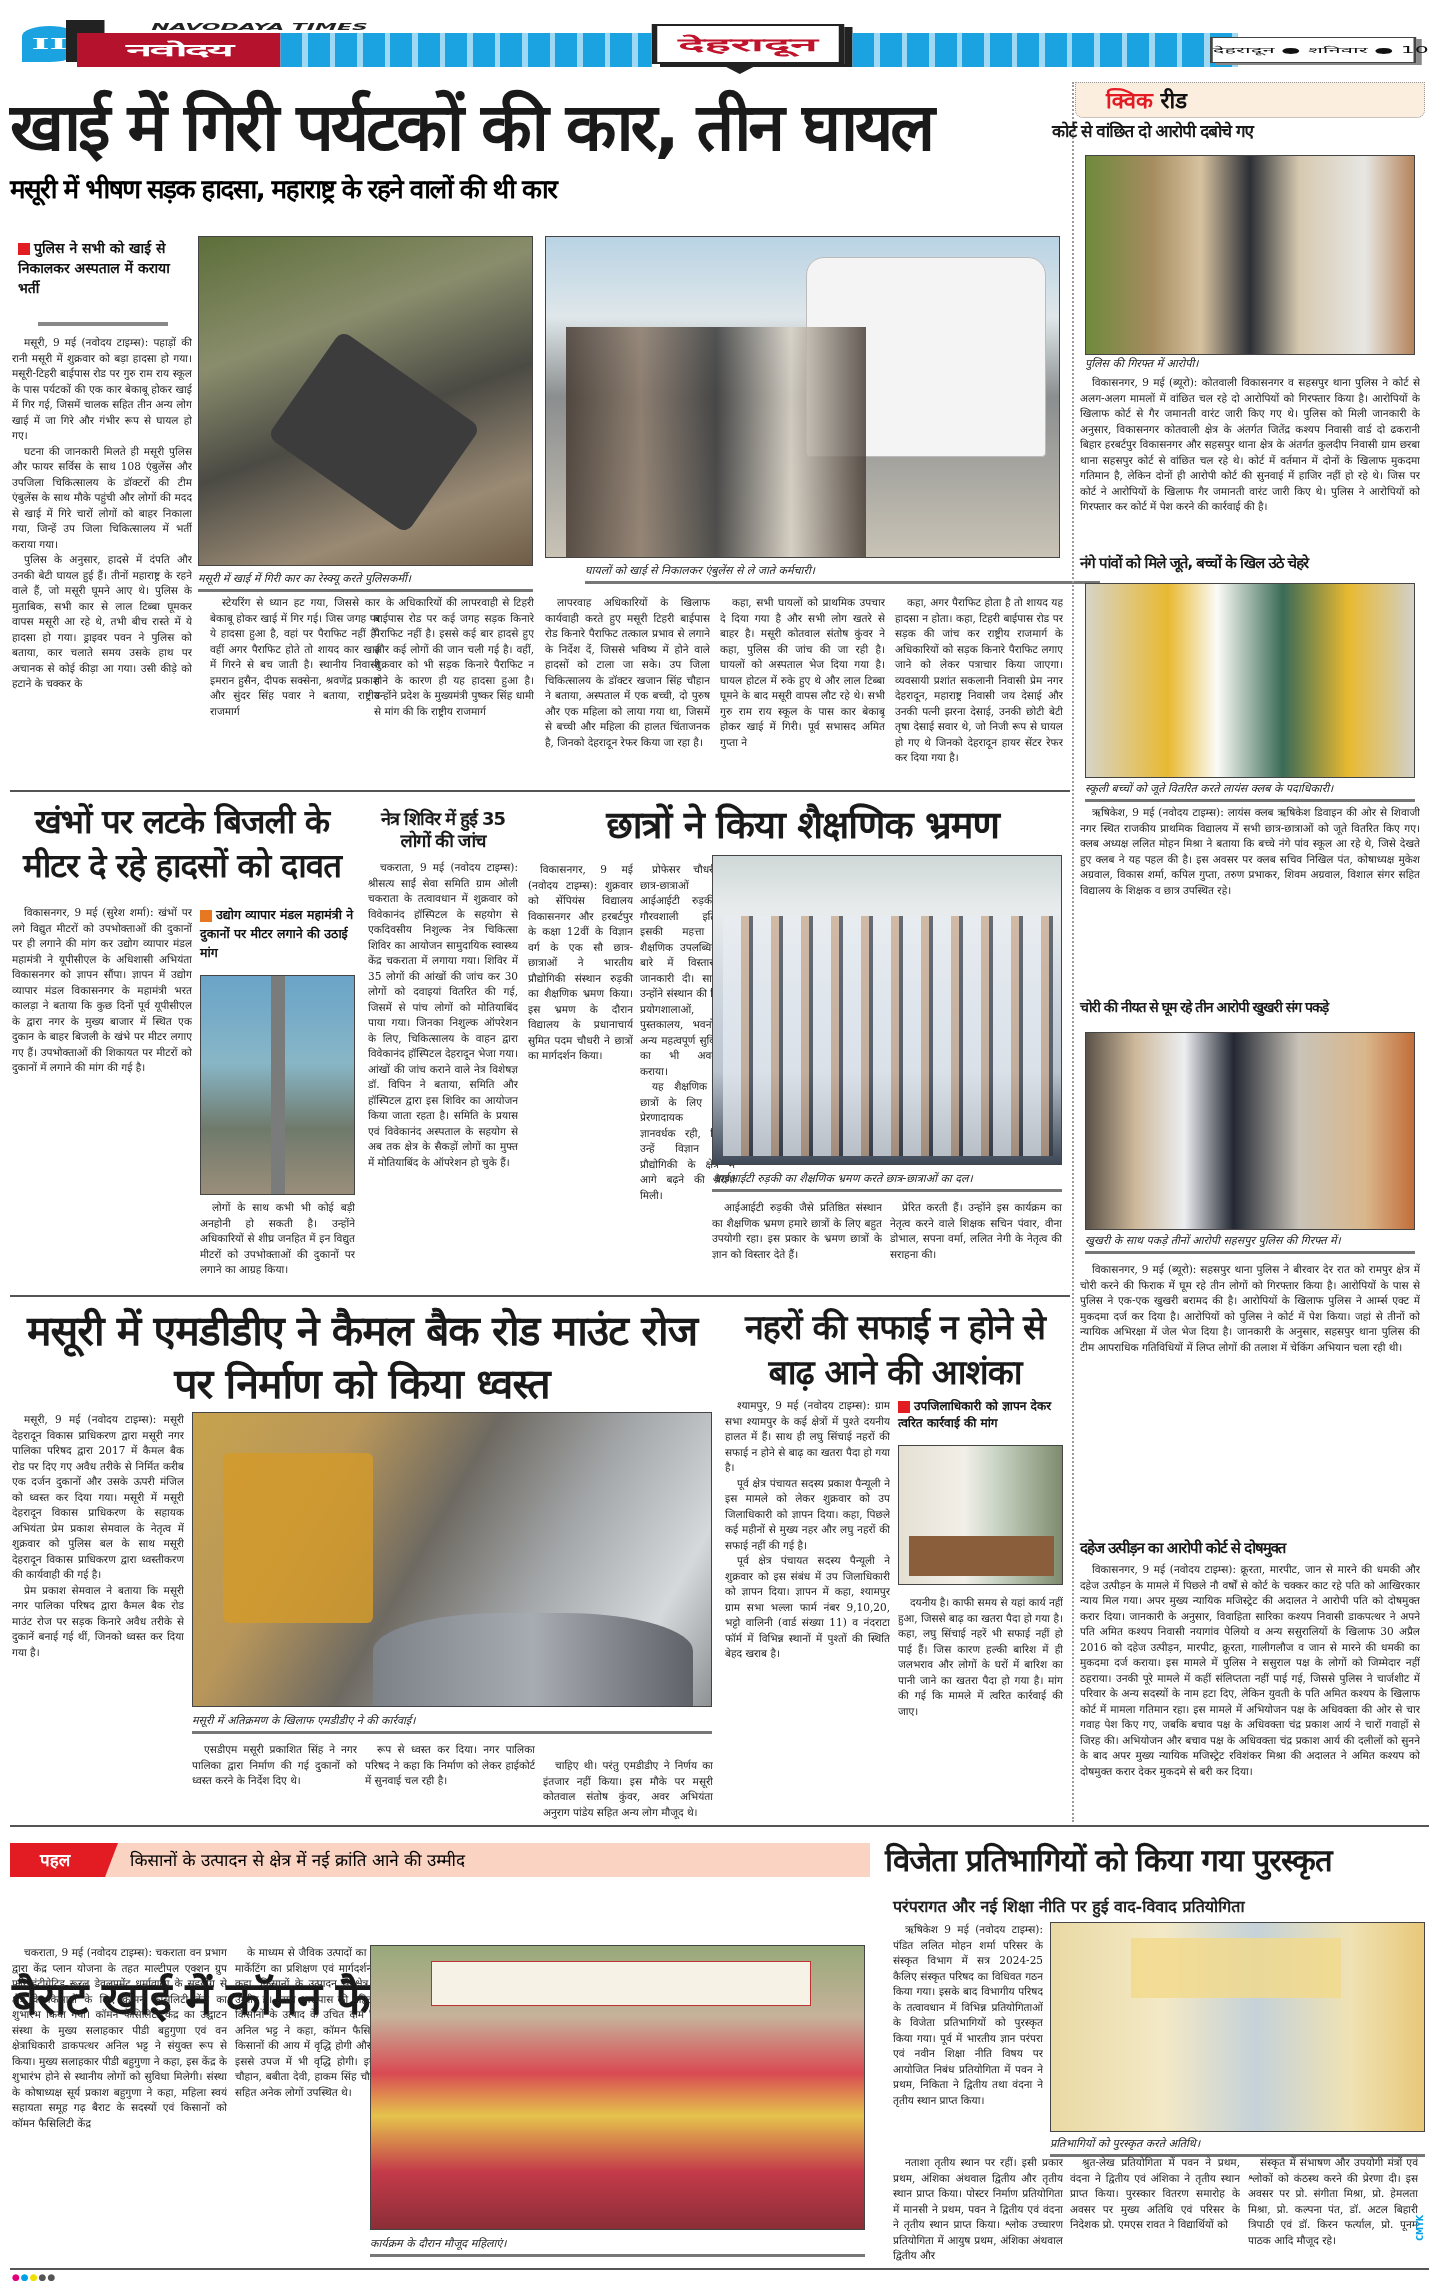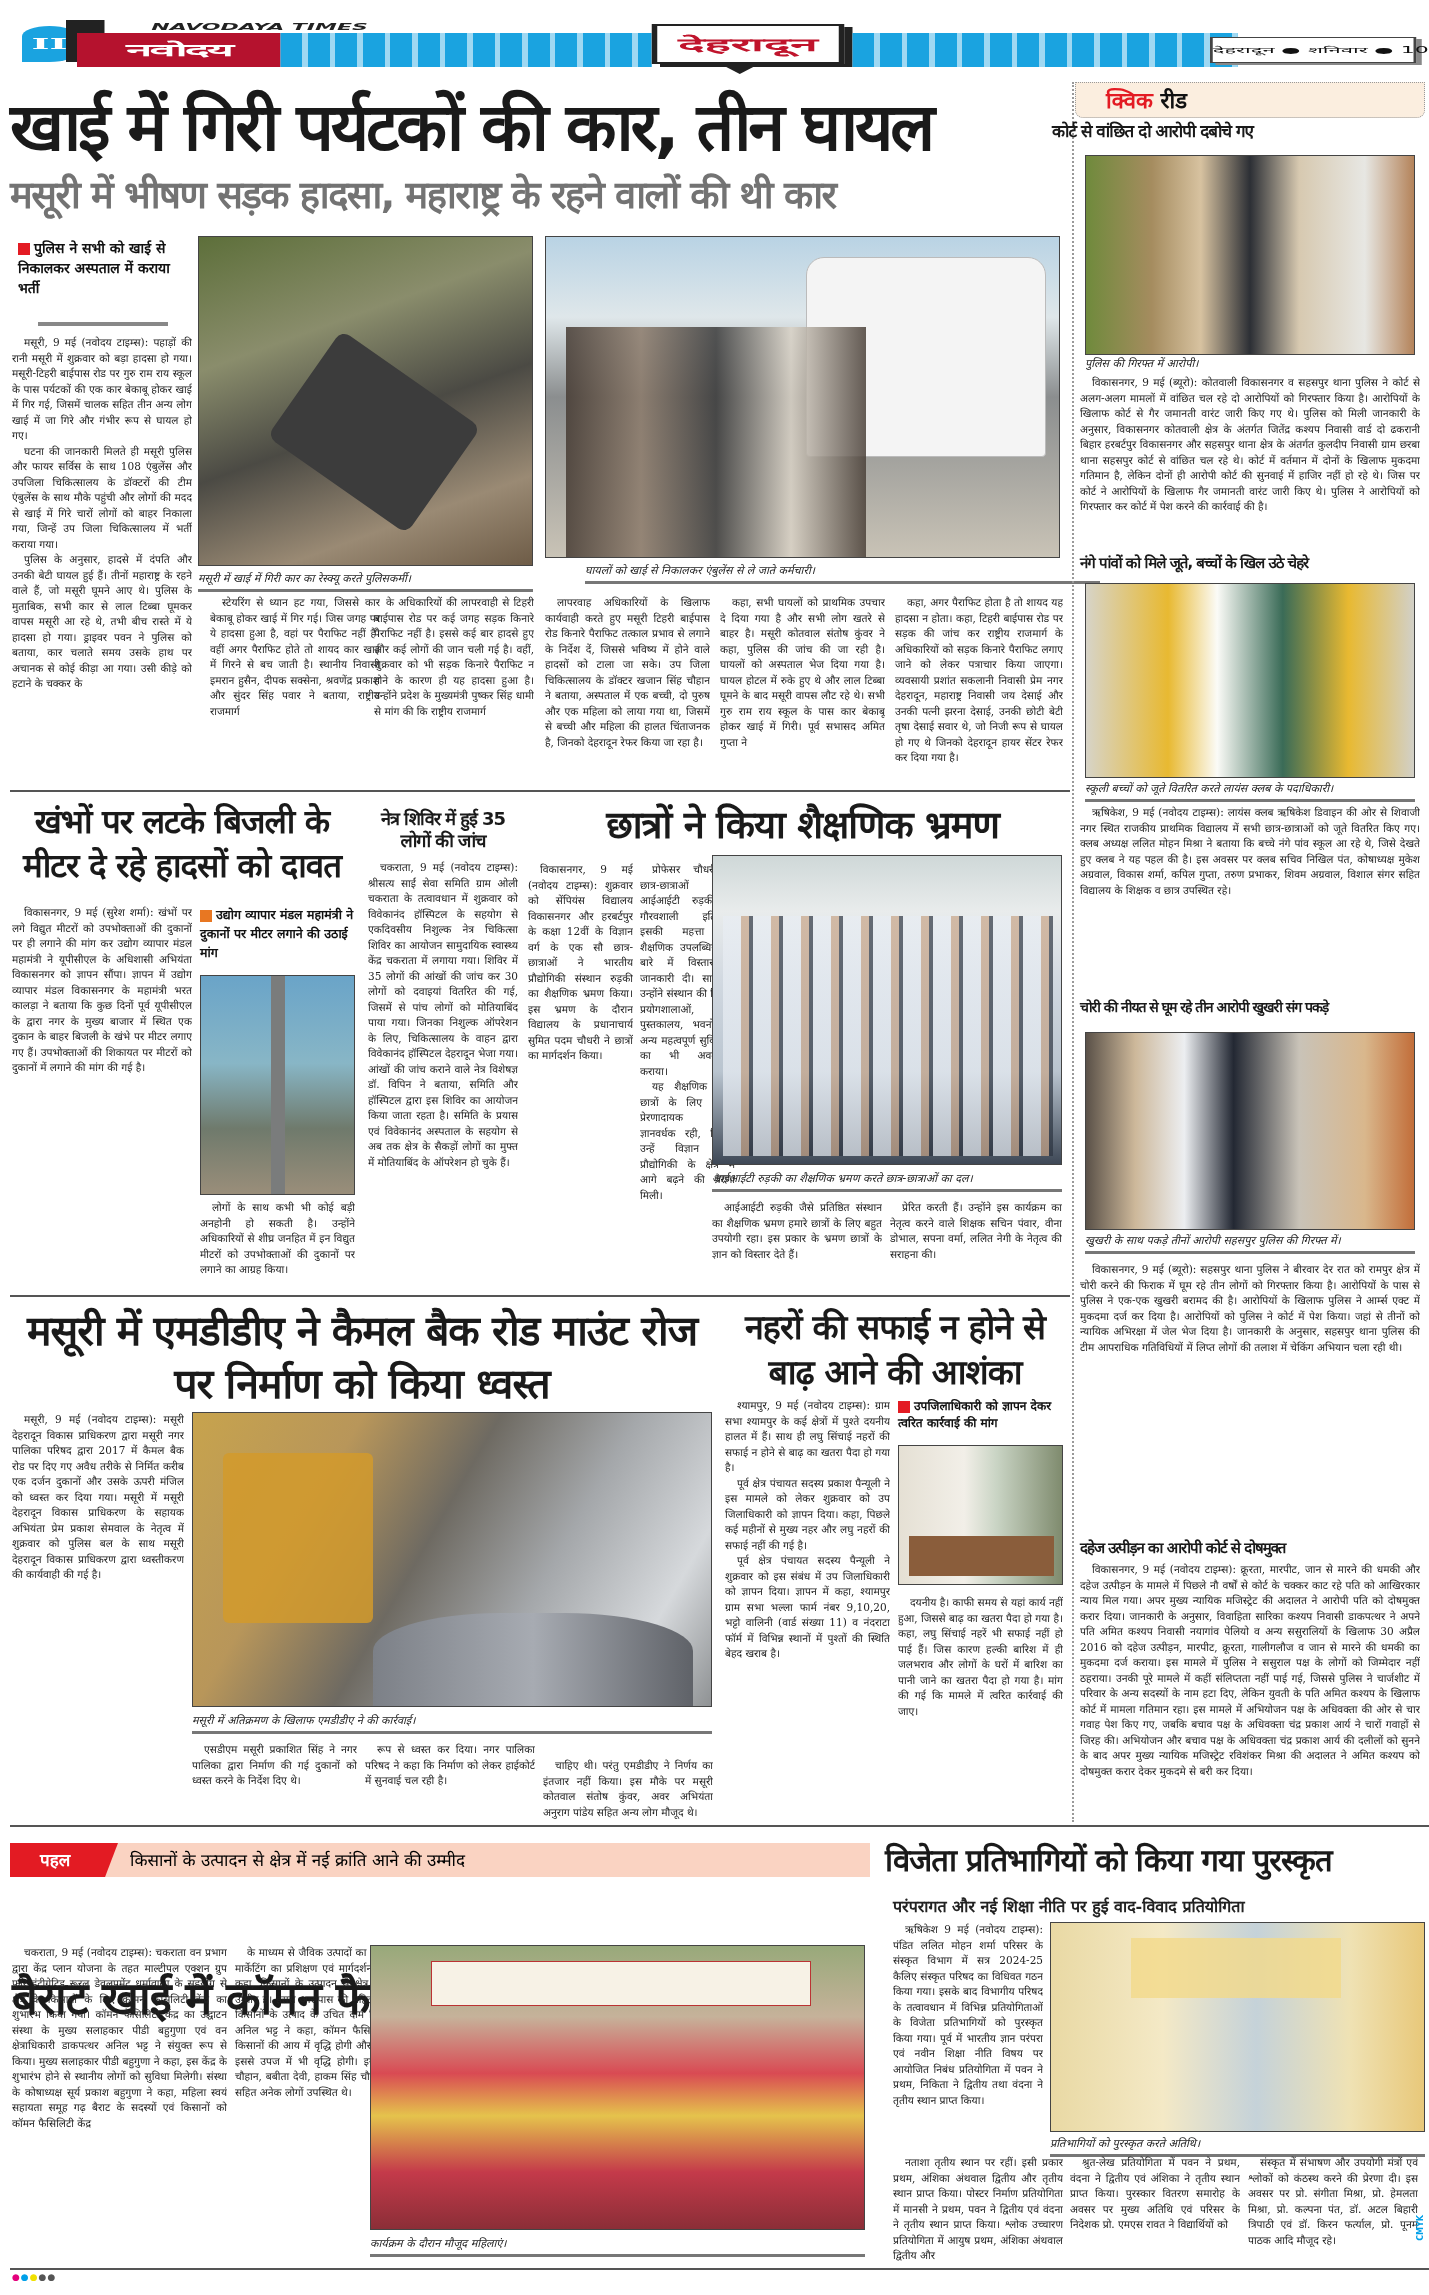--- a/index.html
+++ b/index.html
@@ -36,21 +36,21 @@
   <div class="abs" data-name="dateline-box" style="left:440px;top:37px;width:75px;height:26px;background:#fff;border:1px solid #444;box-shadow:2px 2px 0 #888;font-size:8px;line-height:26px;text-align:center;white-space:nowrap;">
     <span data-name="dateline">देहरादून ● शनिवार ● 10 मई, 2025</span>
   </div>
 </div>
 
 <style>
   [data-name="masthead"] { transform-origin: 0 0; transform: scale(2.75, 1); }
 </style>
 
 <div class="abs hl" data-name="lead-headline" style="left:10px;top:92px;width:1060px;font-size:66px;white-space:nowrap;letter-spacing:-3px;">खाई में गिरी पर्यटकों की कार, तीन घायल</div>
-<div class="abs hl" data-name="lead-subheadline" style="left:10px;top:175px;width:1060px;font-size:38px;font-weight:bold;color:#737373;white-space:nowrap;letter-spacing:-1.5px;">मसूरी में भीषण सड़क हादसा, महाराष्ट्र के रहने वालों की थी कार</div>
+<div class="abs hl" data-name="lead-subheadline" style="left:10px;top:175px;width:1060px;font-size:26px;font-weight:bold;color:#000000;white-space:nowrap;letter-spacing:-1.5px;">मसूरी में भीषण सड़क हादसा, महाराष्ट्र के रहने वालों की थी कार</div>
 
 <div class="abs" data-name="lead-highlight" style="left:18px;top:238px;width:165px;font-size:14px;font-weight:bold;line-height:20px;color:#111;">
   <span class="bullet" data-name="red-square-bullet-icon"></span><span data-name="highlight-text">पुलिस ने सभी को खाई से निकालकर अस्पताल में कराया भर्ती</span>
 </div>
 <div class="rule" data-name="highlight-rule" style="left:38px;top:322px;width:130px;height:4px;background:#888;"></div>
 
 <div class="abs body-text" data-name="lead-body-col1" style="left:12px;top:335px;width:180px;height:445px;overflow:hidden;">
   <p data-name="lead-body-intro">मसूरी, 9 मई (नवोदय टाइम्स): पहाड़ों की रानी मसूरी में शुक्रवार को बड़ा हादसा हो गया। मसूरी-टिहरी बाईपास रोड पर गुरु राम राय स्कूल के पास पर्यटकों की एक कार बेकाबू होकर खाई में गिर गई, जिसमें चालक सहित तीन अन्य लोग खाई में जा गिरे और गंभीर रूप से घायल हो गए।</p>
   <p data-name="lead-body-2">घटना की जानकारी मिलते ही मसूरी पुलिस और फायर सर्विस के साथ 108 एंबुलेंस और उपजिला चिकित्सालय के डॉक्टरों की टीम एंबुलेंस के साथ मौके पहुंची और लोगों की मदद से खाई में गिरे चारों लोगों को बाहर निकाला गया, जिन्हें उप जिला चिकित्सालय में भर्ती कराया गया।</p>
   <p data-name="lead-body-3">पुलिस के अनुसार, हादसे में दंपति और उनकी बेटी घायल हुई हैं। तीनों महाराष्ट्र के रहने वाले हैं, जो मसूरी घूमने आए थे। पुलिस के मुताबिक, सभी कार से लाल टिब्बा घूमकर वापस मसूरी आ रहे थे, तभी बीच रास्ते में ये हादसा हो गया। ड्राइवर पवन ने पुलिस को बताया, कार चलाते समय उसके हाथ पर अचानक से कोई कीड़ा आ गया। उसी कीड़े को हटाने के चक्कर के</p>
@@ -124,20 +124,21 @@
   </div>
 <div class="abs body-text" data-name="education-body-col4" style="left:890px;top:1200px;width:172px;height:90px;overflow:hidden;">
     <p data-name="education-body-5">प्रेरित करती हैं। उन्होंने इस कार्यक्रम का नेतृत्व करने वाले शिक्षक सचिन पंवार, वीना डोभाल, सपना वर्मा, ललित नेगी के नेतृत्व की सराहना की।</p>
   </div>
 
 <div class="rule" data-name="section-divider-2" style="left:10px;top:1295px;width:1060px;height:2px;background:#555;"></div>
 
 <div class="abs hl" data-name="mdda-headline" style="left:12px;top:1305px;width:700px;font-size:41px;line-height:53px;text-align:center;">मसूरी में एमडीडीए ने कैमल बैक रोड माउंट रोज पर निर्माण को किया ध्वस्त</div>
 <div class="abs body-text" data-name="mdda-body-col1" style="left:12px;top:1412px;width:172px;height:400px;overflow:hidden;">
   <p data-name="mdda-body-1">मसूरी, 9 मई (नवोदय टाइम्स): मसूरी देहरादून विकास प्राधिकरण द्वारा मसूरी नगर पालिका परिषद द्वारा 2017 में कैमल बैक रोड पर दिए गए अवैध तरीके से निर्मित करीब एक दर्जन दुकानों और उसके ऊपरी मंजिल को ध्वस्त कर दिया गया। मसूरी में मसूरी देहरादून विकास प्राधिकरण के सहायक अभियंता प्रेम प्रकाश सेमवाल के नेतृत्व में शुक्रवार को पुलिस बल के साथ मसूरी देहरादून विकास प्राधिकरण द्वारा ध्वस्तीकरण की कार्यवाही की गई है।</p>
+  <p data-name="mdda-body-2">प्रेम प्रकाश सेमवाल ने बताया कि मसूरी नगर पालिका परिषद द्वारा कैमल बैक रोड माउंट रोज पर सड़क किनारे अवैध तरीके से दुकानें बनाई गई थीं, जिनको ध्वस्त कर दिया गया है।</p>
 </div>
 <div class="photo" data-name="demolition-photo" style="left:192px;top:1412px;width:520px;height:295px;background:linear-gradient(120deg,#c7a34d 0%,#b8965a 25%,#6e6a62 45%,#a4a7aa 65%,#d6d9dc 85%,#8f9294 100%);">
   <div class="abs" data-name="jcb-shape" style="left:30px;top:40px;width:150px;height:170px;background:#d29a2b;opacity:0.85;border-radius:6px;"></div>
   <div class="abs" data-name="rubble-shape" style="left:180px;top:200px;width:320px;height:95px;background:linear-gradient(90deg,#7c8087,#a7abb2,#5f6268);border-radius:40% 40% 0 0;"></div>
 </div>
 <div class="abs caption" data-name="demolition-caption" style="left:192px;top:1712px;width:520px;">मसूरी में अतिक्रमण के खिलाफ एमडीडीए ने की कार्रवाई।</div>
 <div class="abs body-text" data-name="mdda-body-col2" style="left:192px;top:1742px;width:165px;height:72px;overflow:hidden;">
     <p data-name="mdda-body-3">एसडीएम मसूरी प्रकाशित सिंह ने नगर पालिका द्वारा निर्माण की गई दुकानों को ध्वस्त करने के निर्देश दिए थे।</p>
   </div>
 <div class="abs body-text" data-name="mdda-body-col3" style="left:365px;top:1742px;width:170px;height:72px;overflow:hidden;">

